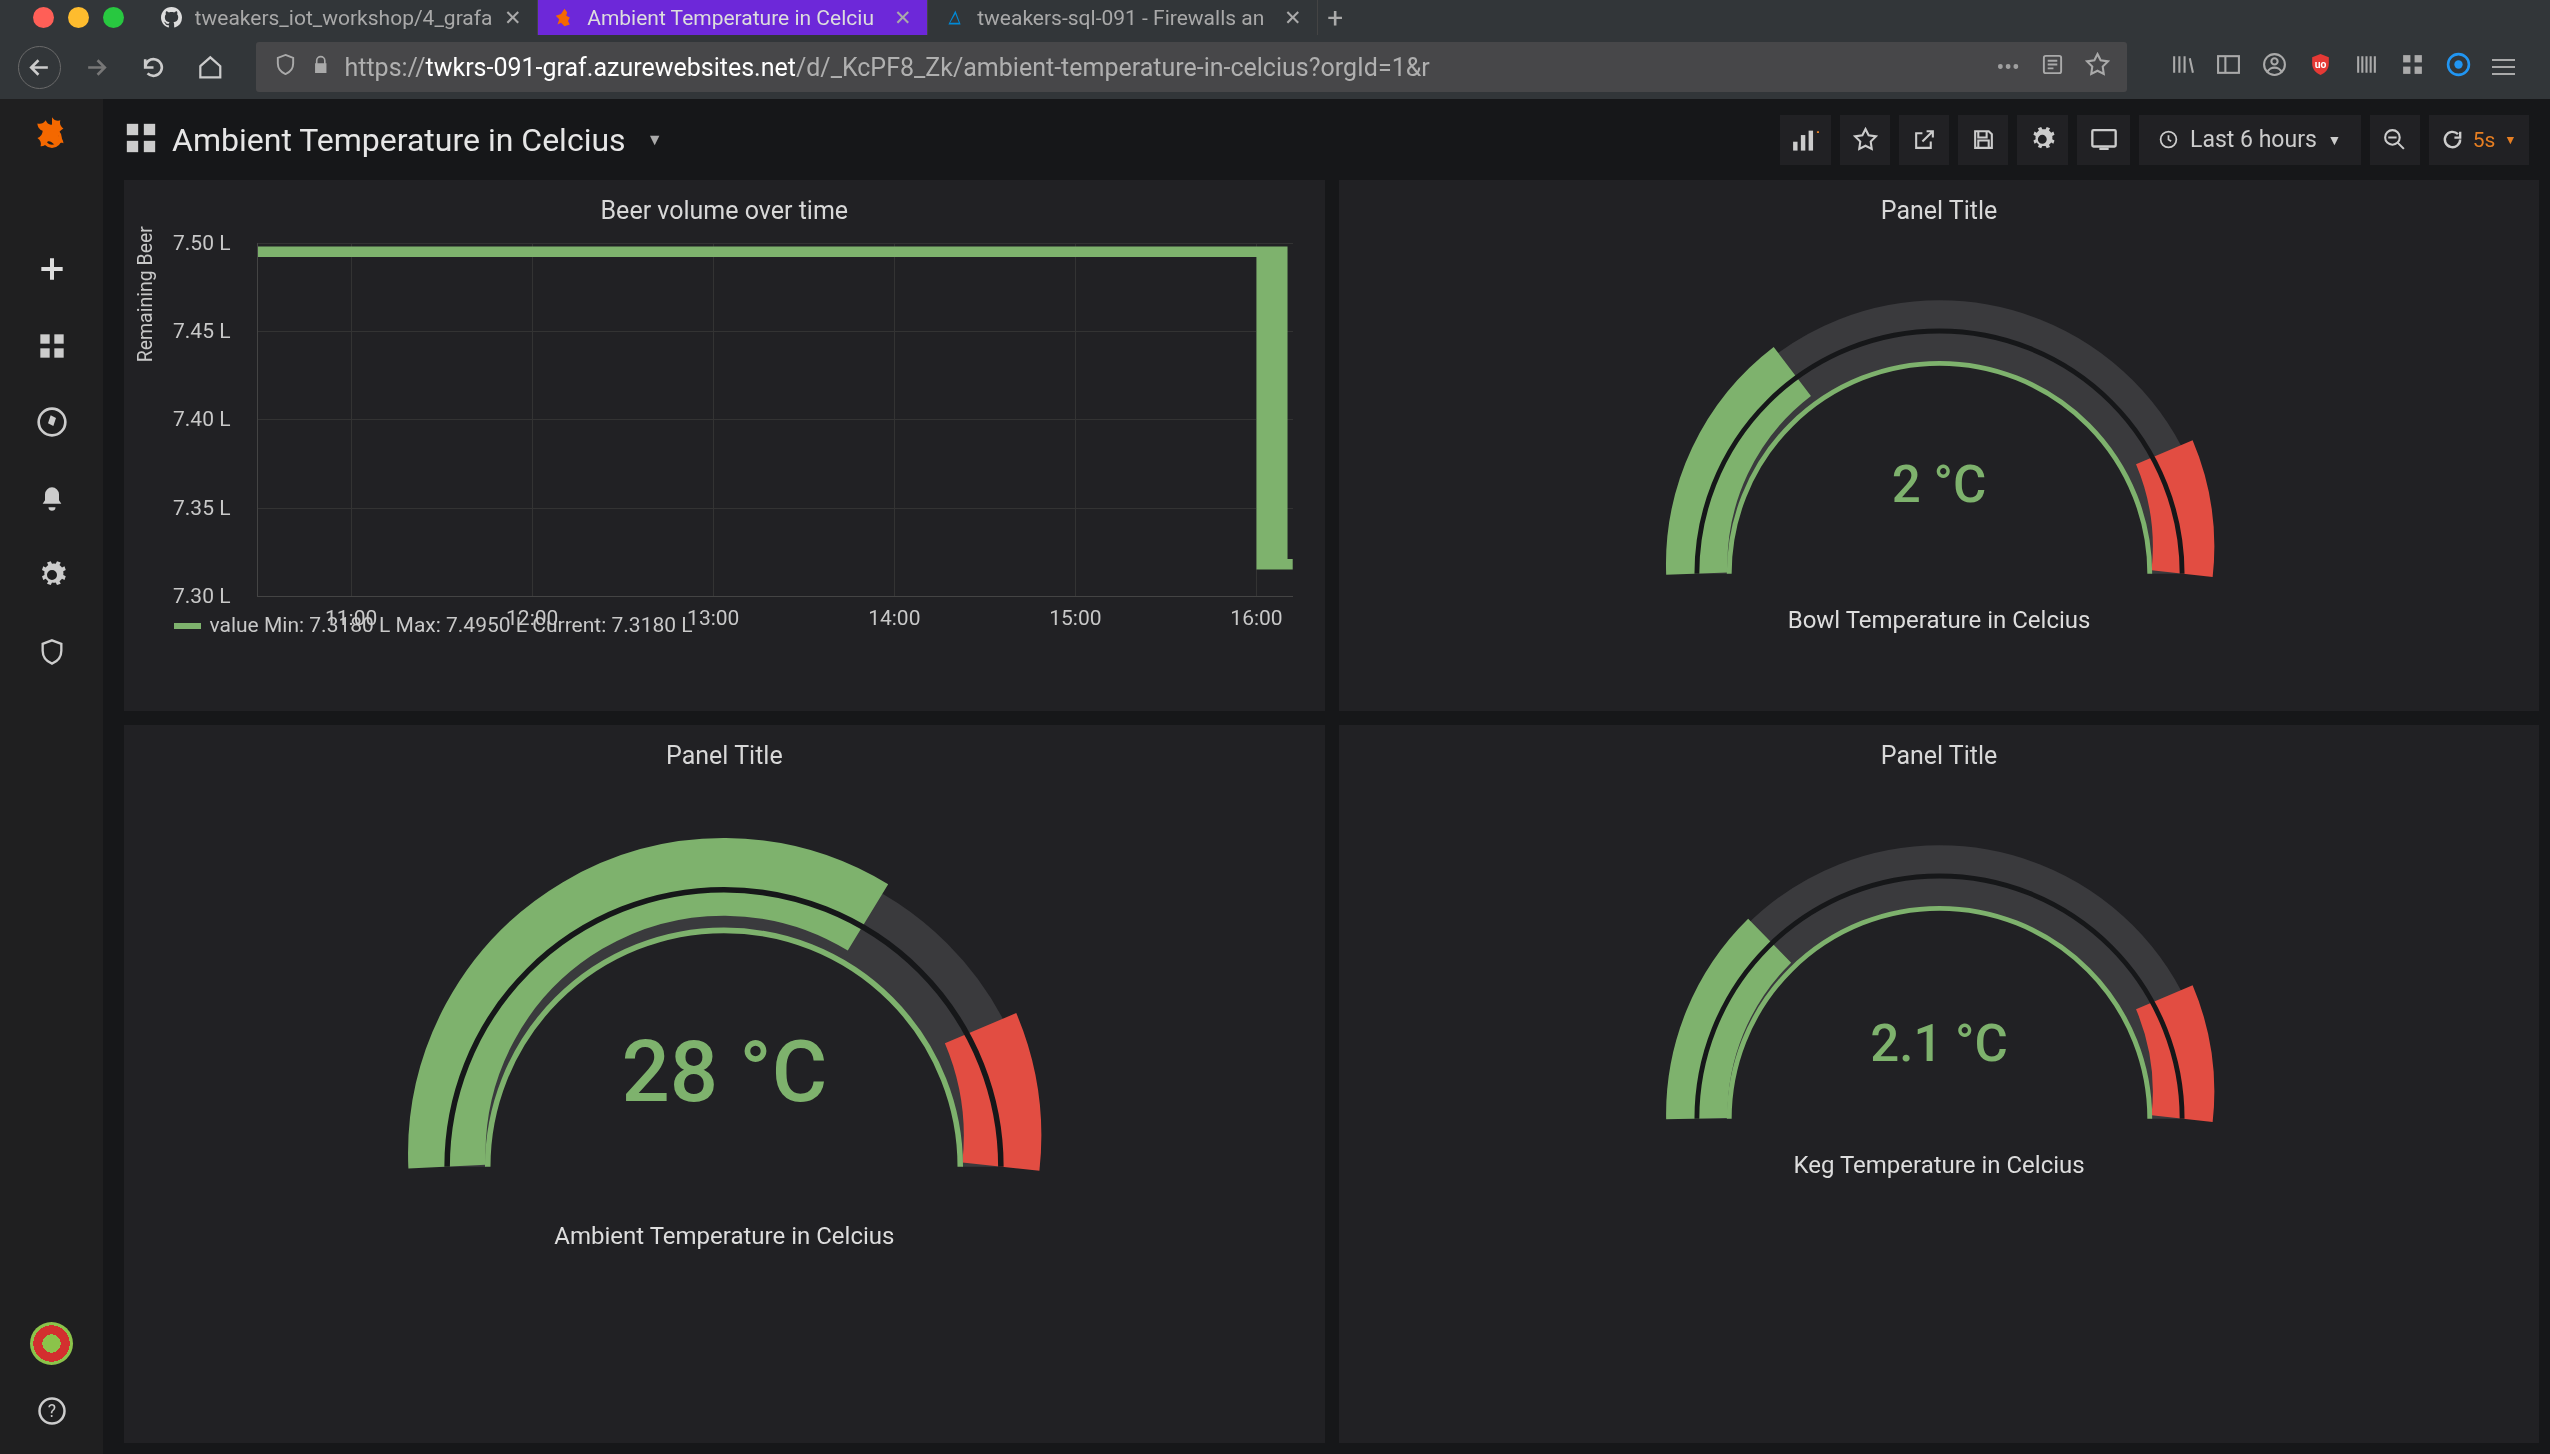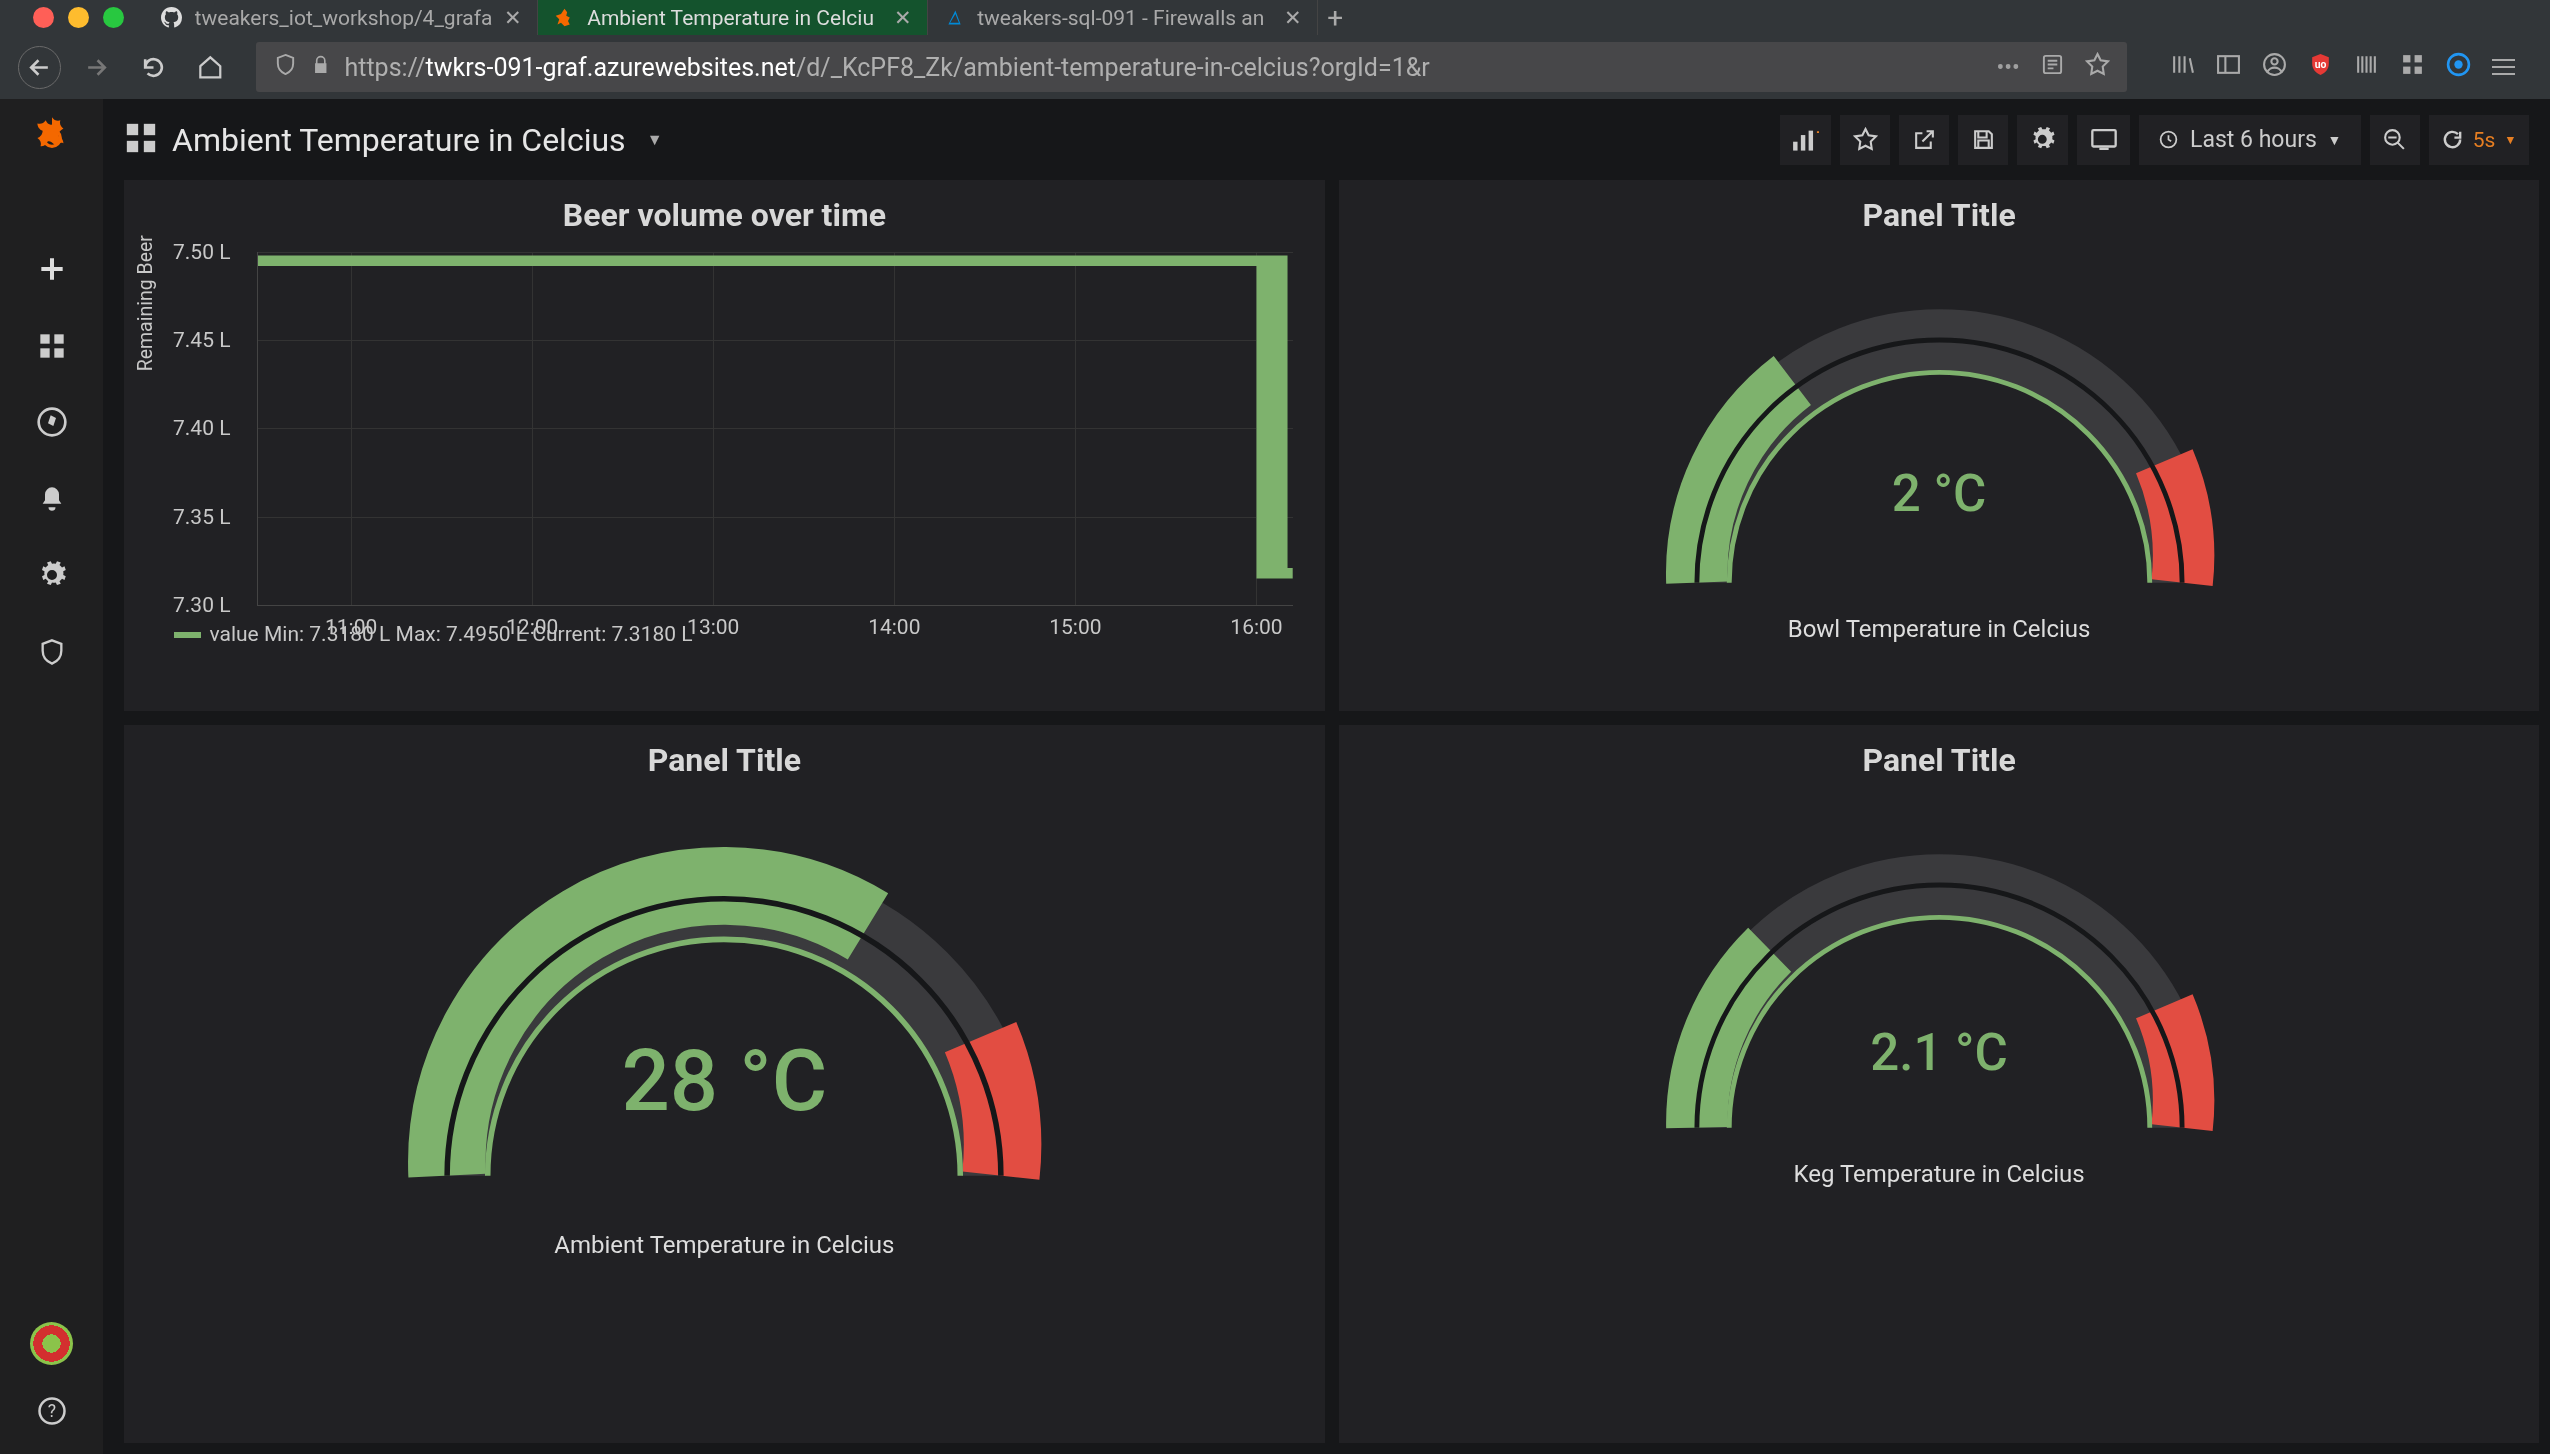--- a/index.html
+++ b/index.html
@@ -8,21 +8,21 @@
 
 .browser-chrome{background:#323639}
 .tab-bar{height:35px;display:flex;align-items:center;padding:12px}
 .traffic-lights{display:flex;gap:14px;padding:0 21px;align-items:center}
 .traffic-light{width:21px;height:21px;border-radius:50%}
 .tl-red{background:#ff5f57}
 .tl-yellow{background:#febc2e}
 .tl-green{background:#28c840}
 .tabs{display:flex;height:35px;align-items:stretch}
 .tab{display:flex;align-items:center;padding:0 14px;gap:10.6px;color:#a9a9a9;font-size:21px;min-width:390px;max-width:407px;border-right:0.9px solid #444;cursor:pointer}
-.tab.active{background:#14532d;color:#ddd}
+.tab.active{background:#6d28d9;color:#ddd}
 .tab-favicon{width:25px;height:25px;display:flex;align-items:center;justify-content:center;font-size:19.5px}
 .tab-title{flex:1;overflow:hidden;text-overflow:ellipsis;white-space:nowrap}
 .tab-close{width:19.5px;height:19.5px;display:flex;align-items:center;justify-content:center;color:#aaa}
 .new-tab{width:35px;display:flex;align-items:center;justify-content:center;color:#aaa;font-size:28px}
 
 .nav-bar{height:64px;background:#323639;display:flex;align-items:center;padding:0 17.7px;gap:14px}
 .nav-btn{width:43px;height:43px;display:flex;align-items:center;justify-content:center;color:#8a8a8a;border-radius:50%}
 .nav-btn.back{border:1.8px solid #6a6a6a;color:#ccc}
 .url-bar{flex:1;height:50px;background:#474749;border-radius:3px;display:flex;align-items:center;padding:0 17.7px;gap:14px;margin:0 10.6px}
 .url-icon{color:#a0a0a0;font-size:21px}
@@ -49,21 +49,21 @@
 .dash-icon{color:#d0d0d0;margin-right:3.5px}
 .dash-title{color:#e6e6e6;font-size:32px;font-weight:400}
 .dash-caret{color:#aaa;font-size:16px;margin-left:10.6px}
 .header-spacer{flex:1}
 .header-actions{display:flex;gap:8.9px;align-items:center}
 .hbtn{height:50px;min-width:50px;padding:0 12.4px;background:#212124;display:flex;align-items:center;justify-content:space-between;color:#c8c8c8;cursor:pointer;font-size:21px;gap:8.9px}
 .time-picker{background:#212124;color:#ccc;font-size:23px;padding:0 19.5px;display:flex;align-items:center;gap:10.6px}
 
 .panels{flex:1;padding:0 10.6px 10.6px 21px;display:grid;grid-template-columns:1fr 1fr;grid-template-rows:531px 1fr;gap:14px}
 .panel{background:#212124;position:relative;overflow:hidden}
-.panel-title{text-align:center;color:#d8d8d8;font-size:32px;font-weight:700;padding:16px 0 8.9px}
+.panel-title{text-align:center;color:#d8d8d8;font-size:25px;font-weight:400;padding:16px 0 8.9px}
 
 
 .graph-area{position:relative;margin:8.9px 32px 8.9px 133px;height:354px;border-bottom:1.8px solid #444;border-left:1.8px solid #444}
 .ylabel{position:absolute;left:-113px;top:50%;transform:rotate(-90deg) translateX(50%);transform-origin:left;color:#c8c8c8;font-size:19.5px;white-space:nowrap}
 .ytick{position:absolute;left:-85px;color:#c8c8c8;font-size:21px;transform:translateY(-50%)}
 .ygrid{position:absolute;left:0;right:0;border-top:0.9px solid #333}
 .xgrid{position:absolute;top:0;bottom:0;border-left:0.9px solid #333}
 .xtick{position:absolute;top:363px;color:#c8c8c8;font-size:21px;transform:translateX(-50%)}
 .series-line{position:absolute;stroke:#7eb26d;stroke-width:3;fill:none}
 .legend{color:#c8c8c8;font-size:21px;padding:7px 0 0 50px}

